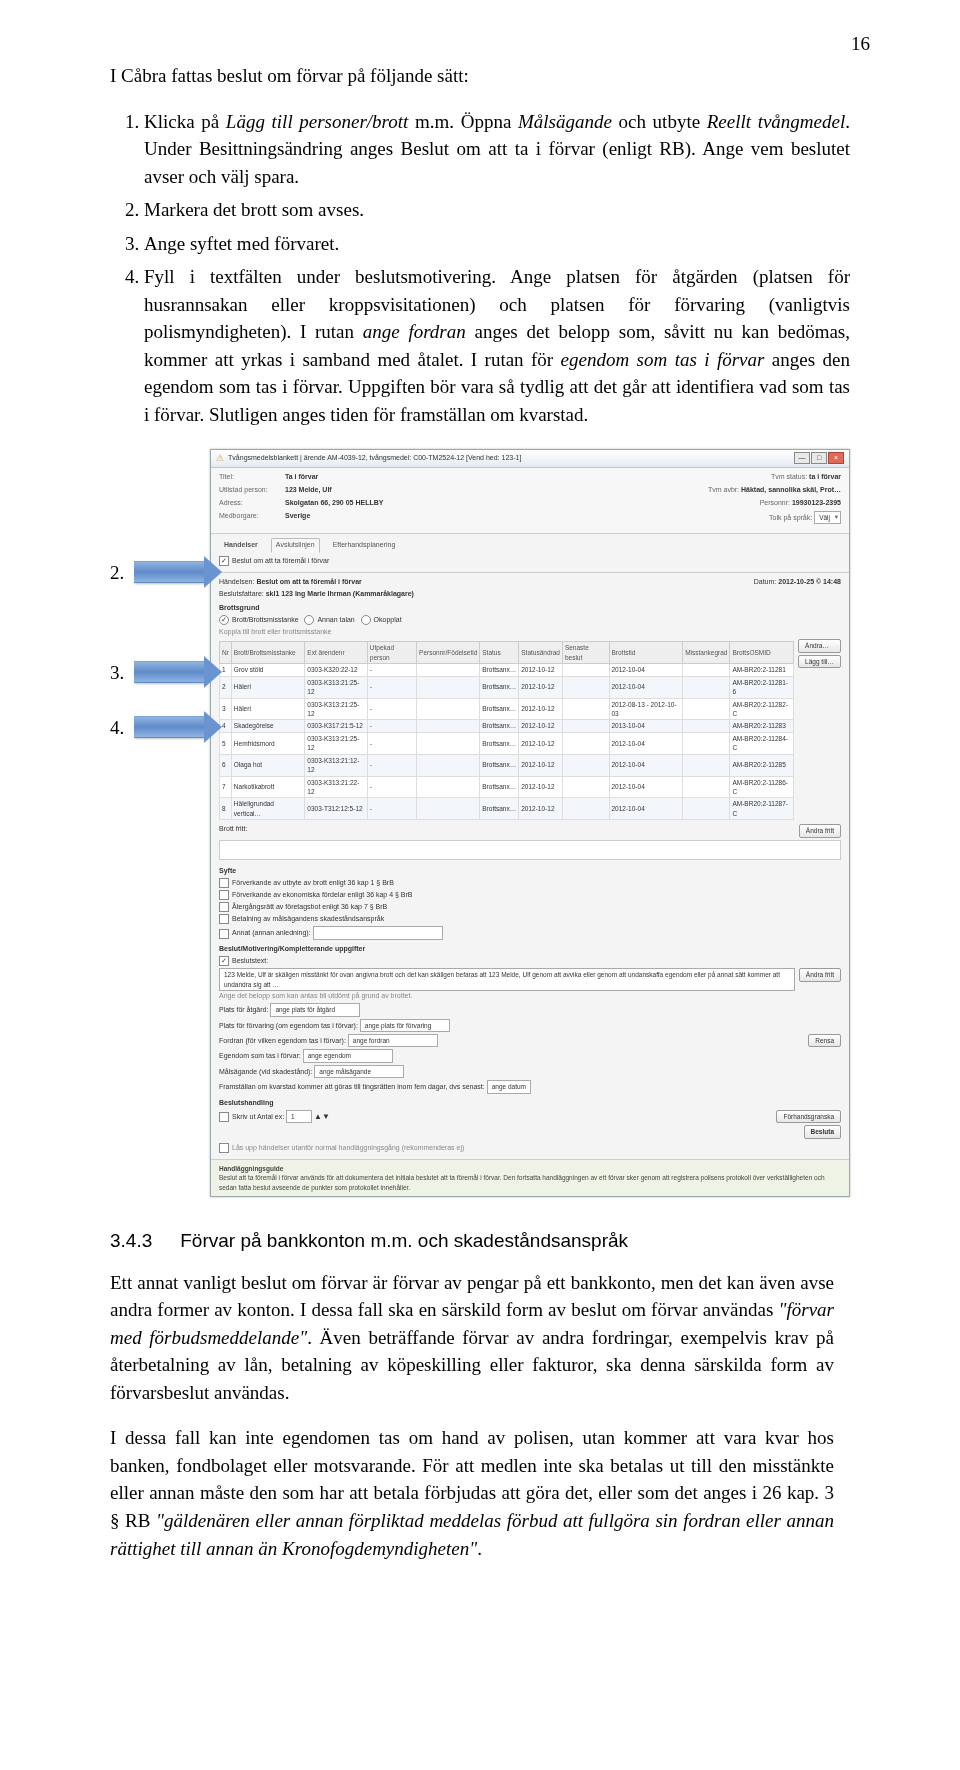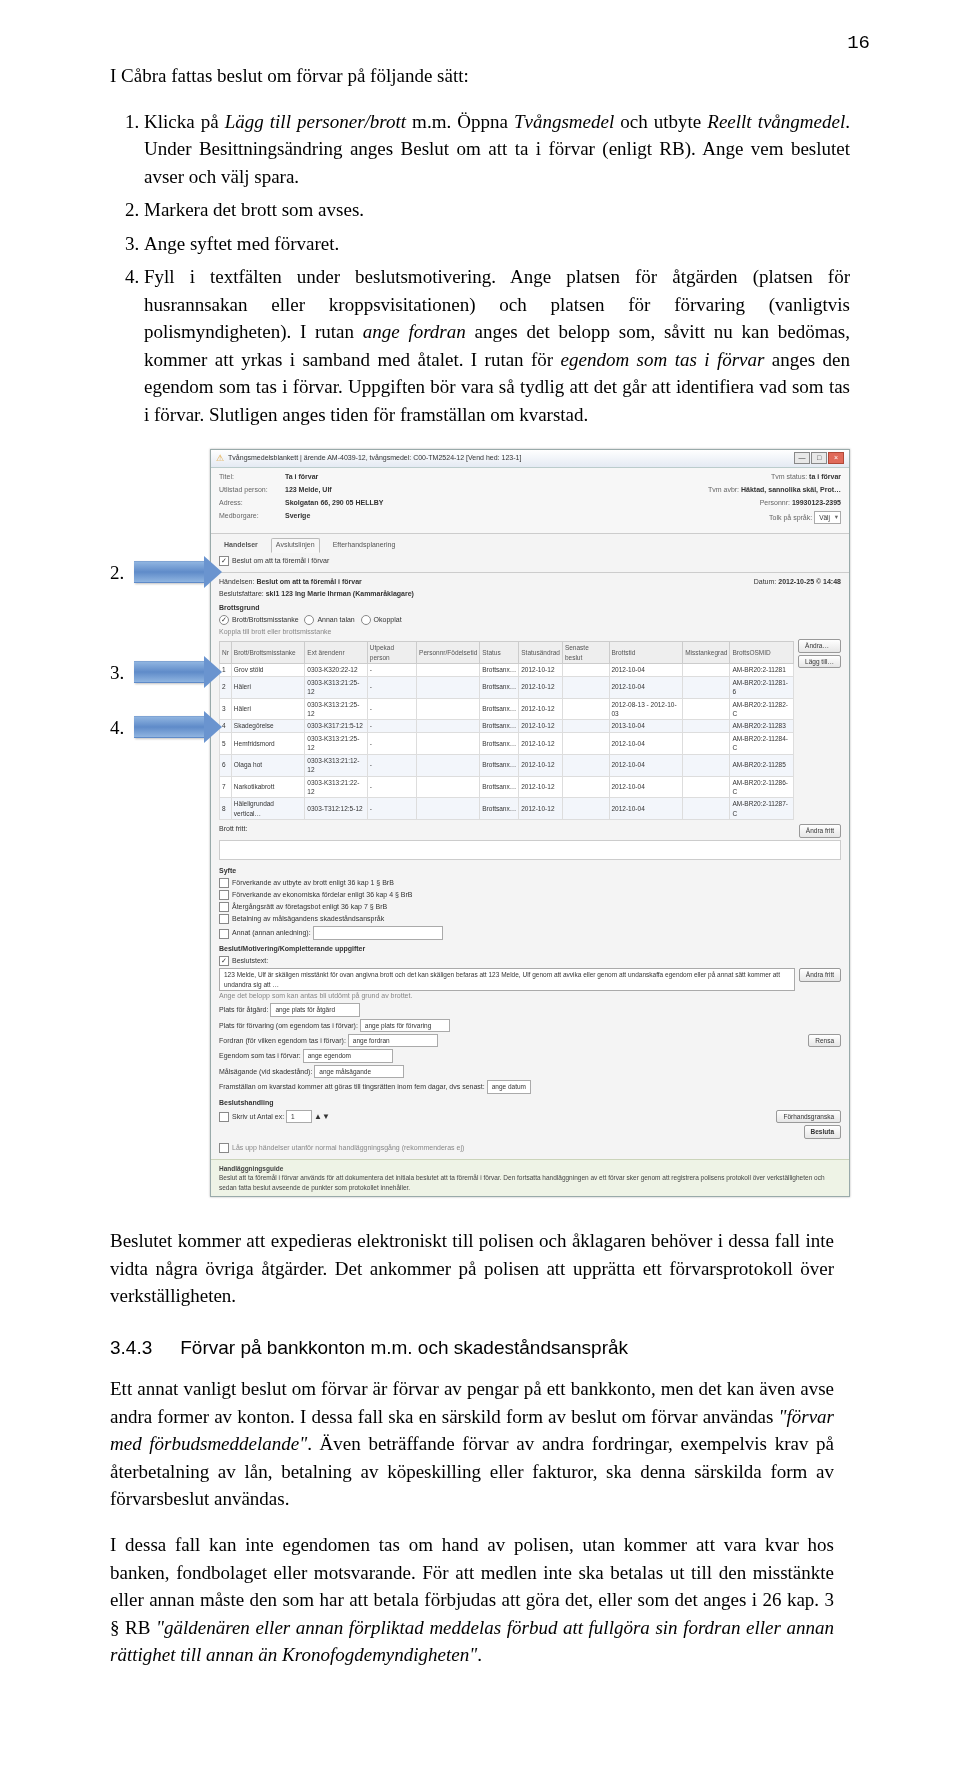--- a/index.html
+++ b/index.html
@@ -12,21 +12,20 @@
     font-size:19px;
     line-height:1.45;
     color:#000;
     position:relative;
   }
   .page-num{
     position:absolute;
     top:30px;
     right:90px;
     font-size:19px;
-    font-family:Liberation Mono, monospace;
   }
   .p{margin:0 16px 18px 0;text-align:justify;}
   .list{margin:0 0 20px 0;padding-left:34px;}
   .list li{margin-bottom:6px;text-align:justify;}
   em, .ital{}
   .fig-wrap{margin:14px 0 30px 0;}
   .fig-row{display:flex;align-items:flex-start;}
   .arrows{width:100px;flex:0 0 100px;font-size:19px;position:relative;height:340px;}
   .arrow-block{position:absolute;left:0;display:flex;align-items:center;}
   .arrow-block .num{margin-right:10px;}
@@ -108,21 +107,21 @@
 </head>
 <body>
 
 <div class="page">
   <div class="page-num">16</div>
 
   <p class="p">I Cåbra fattas beslut om förvar på följande sätt:</p>
 
   <ol class="list">
     <li>
-      <span>Klicka på </span><em>Lägg till personer/brott</em><span> m.m. Öppna </span><em>Tvångsmedel</em><span> och utbyte </span><em>Reellt tvångmedel</em><span>. Under Besittningsändring anges Beslut om att ta i förvar (enligt RB). Ange vem beslutet avser och välj spara.</span>
+      <span>Klicka på </span><em>Lägg till personer/brott</em><span> m.m. Öppna </span><em>Målsägande</em><span> och utbyte </span><em>Reellt tvångmedel</em><span>. Under Besittningsändring anges Beslut om att ta i förvar (enligt RB). Ange vem beslutet avser och välj spara.</span>
     </li>
     <li>Markera det brott som avses.</li>
     <li>Ange syftet med förvaret.</li>
     <li>
       <span>Fyll i textfälten under beslutsmotivering. Ange platsen för åtgärden (platsen för husrannsakan eller kroppsvisitationen) och platsen för förvaring (vanligtvis polismyndigheten). I rutan </span><em>ange fordran</em><span> anges det belopp som, såvitt nu kan bedömas, kommer att yrkas i samband med åtalet.  I rutan för </span><em>egendom som tas i förvar</em><span> anges den egendom som tas i förvar. Uppgiften bör vara så tydlig att det går att identifiera vad som tas i förvar. Slutligen anges tiden för framställan om kvarstad.</span>
     </li>
   </ol>
 
   <div class="fig-wrap">
     <div class="fig-row">
@@ -389,21 +388,20 @@
         </div>
 
         <div class="foot">
           <div class="bold">Handläggningsguide</div>
           <div>Beslut att ta föremål i förvar används för att dokumentera det initiala beslutet att ta föremål i förvar. Den fortsatta handläggningen av ett förvar sker genom att registrera polisens protokoll över verkställigheten och sedan fatta beslut avseende de punkter som protokollet innehåller.</div>
         </div>
       </div>
     </div>
   </div>
 
-  <p class="p">Beslutet kommer att expedieras elektroniskt till polisen och åklagaren behöver i dessa fall inte vidta några övriga åtgärder. Det ankommer på polisen att upprätta ett förvarsprotokoll över verkställigheten.</p>
 
   <div class="h3">
     <span class="no">3.4.3</span><span>Förvar på bankkonton m.m. och skadeståndsanspråk</span>
   </div>
 
   <p class="p">
     <span>Ett annat vanligt beslut om förvar är förvar av pengar på ett bankkonto, men det kan även avse andra former av konton. I dessa fall ska en särskild form av beslut om förvar användas </span><span class="quote">"förvar med förbudsmeddelande"</span><span>. Även beträffande förvar av andra fordringar, exempelvis krav på återbetalning av lån, betalning av köpeskilling eller fakturor, ska denna särskilda form av förvarsbeslut användas.</span>
   </p>
 
   <p class="p">

